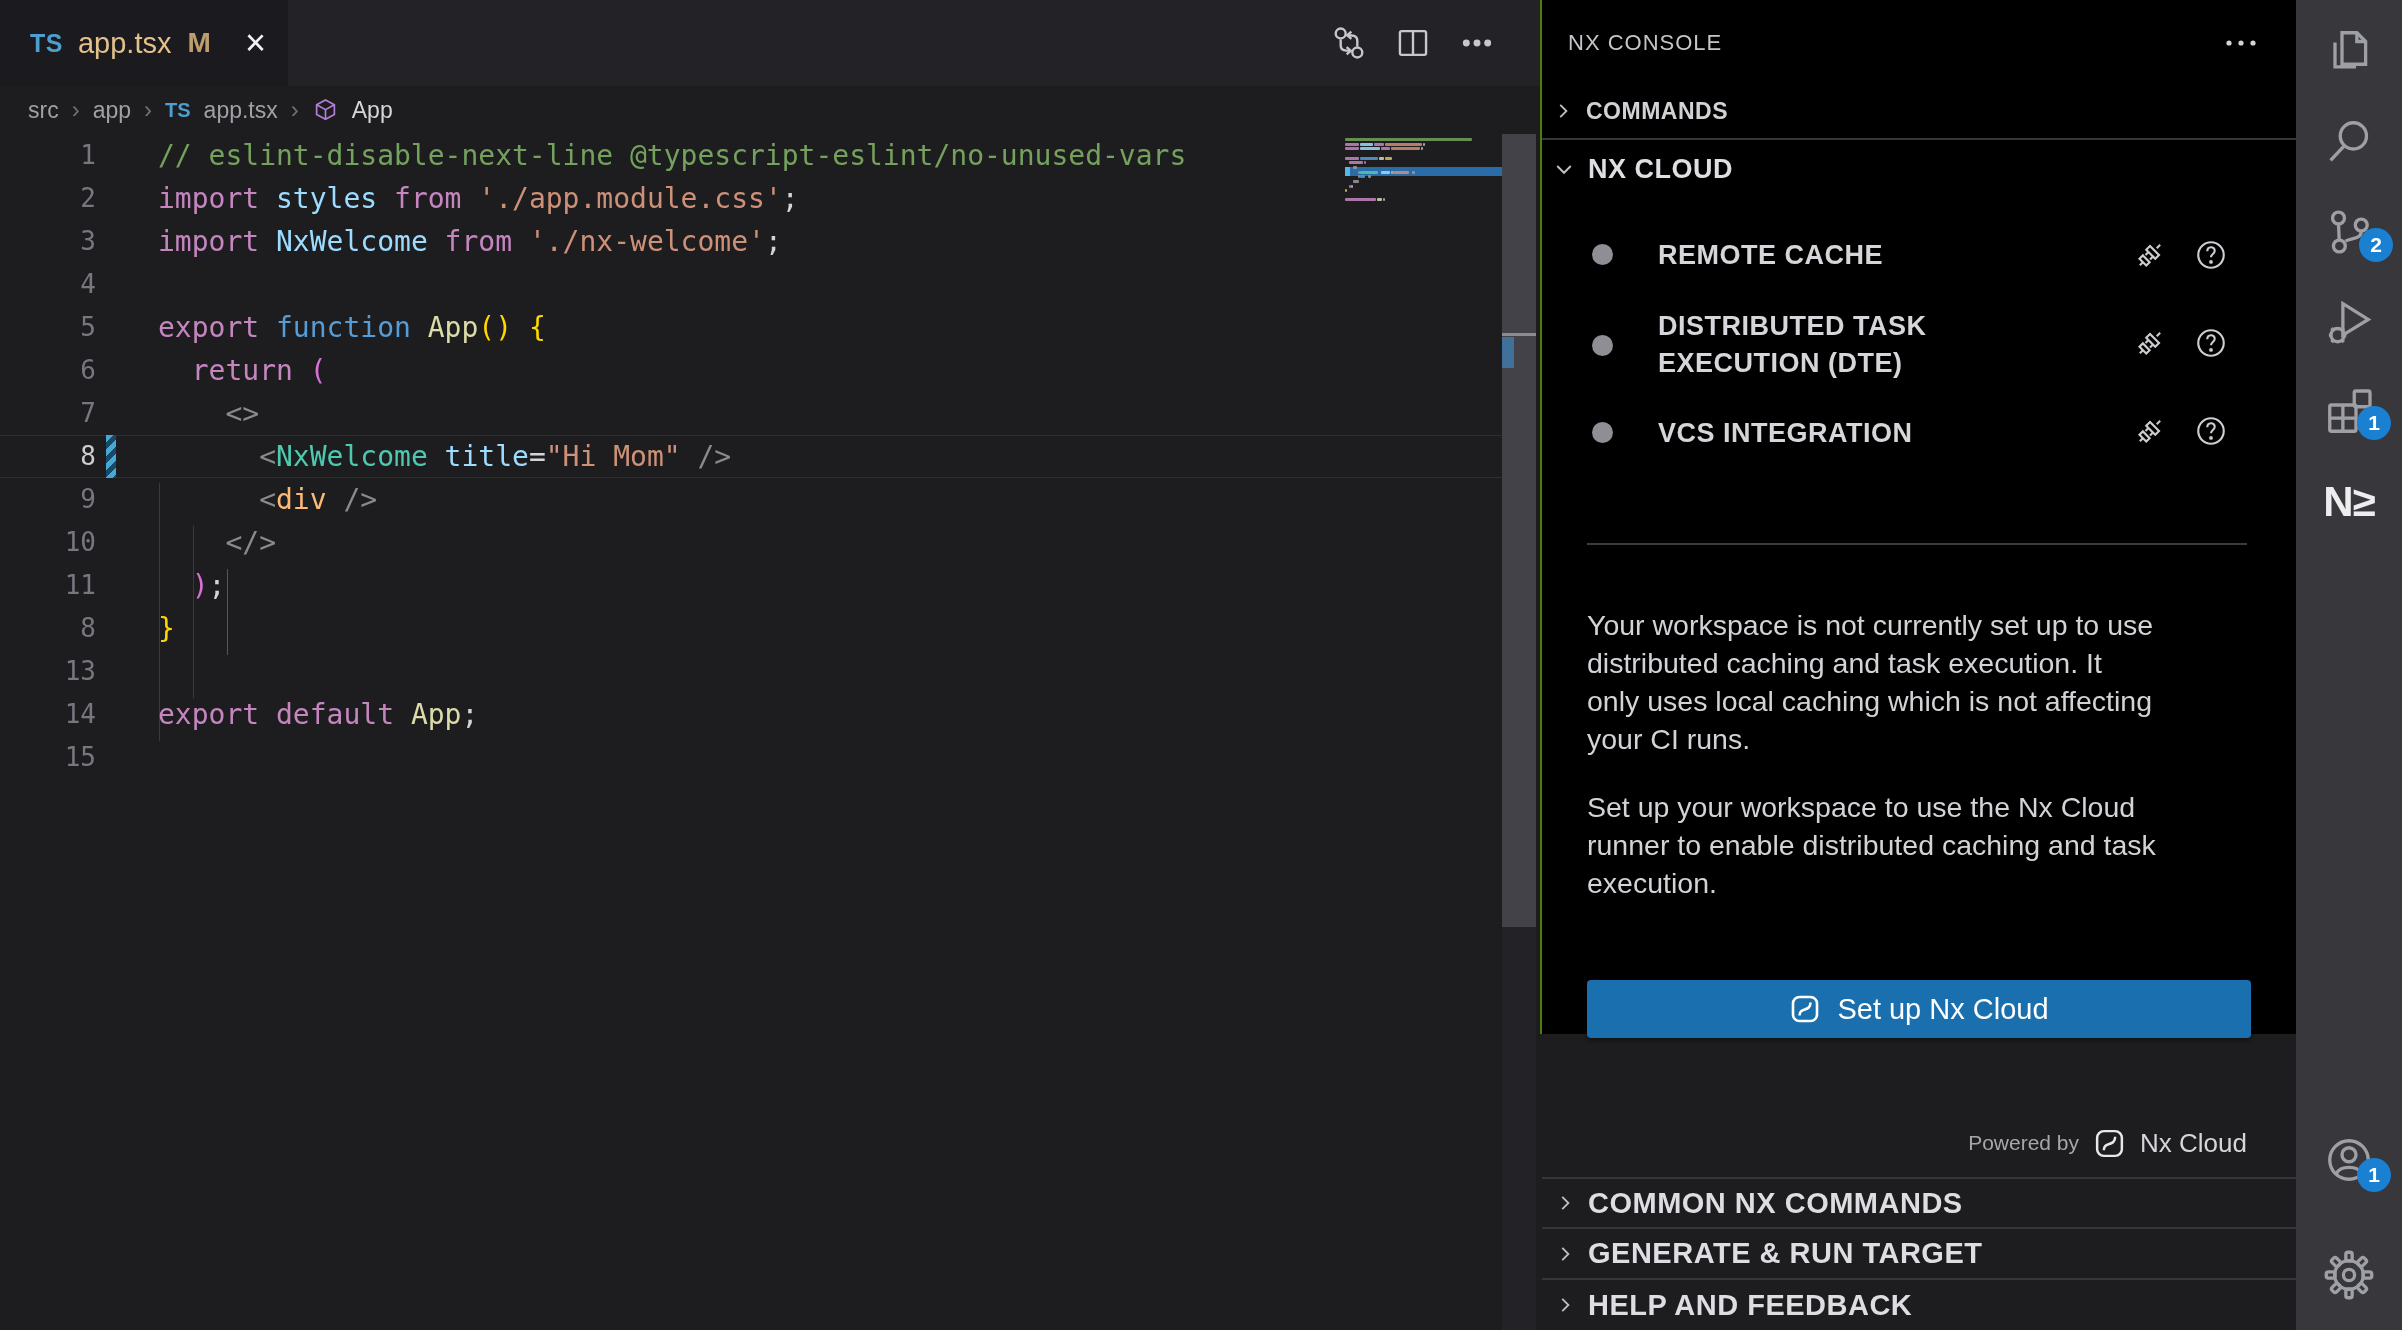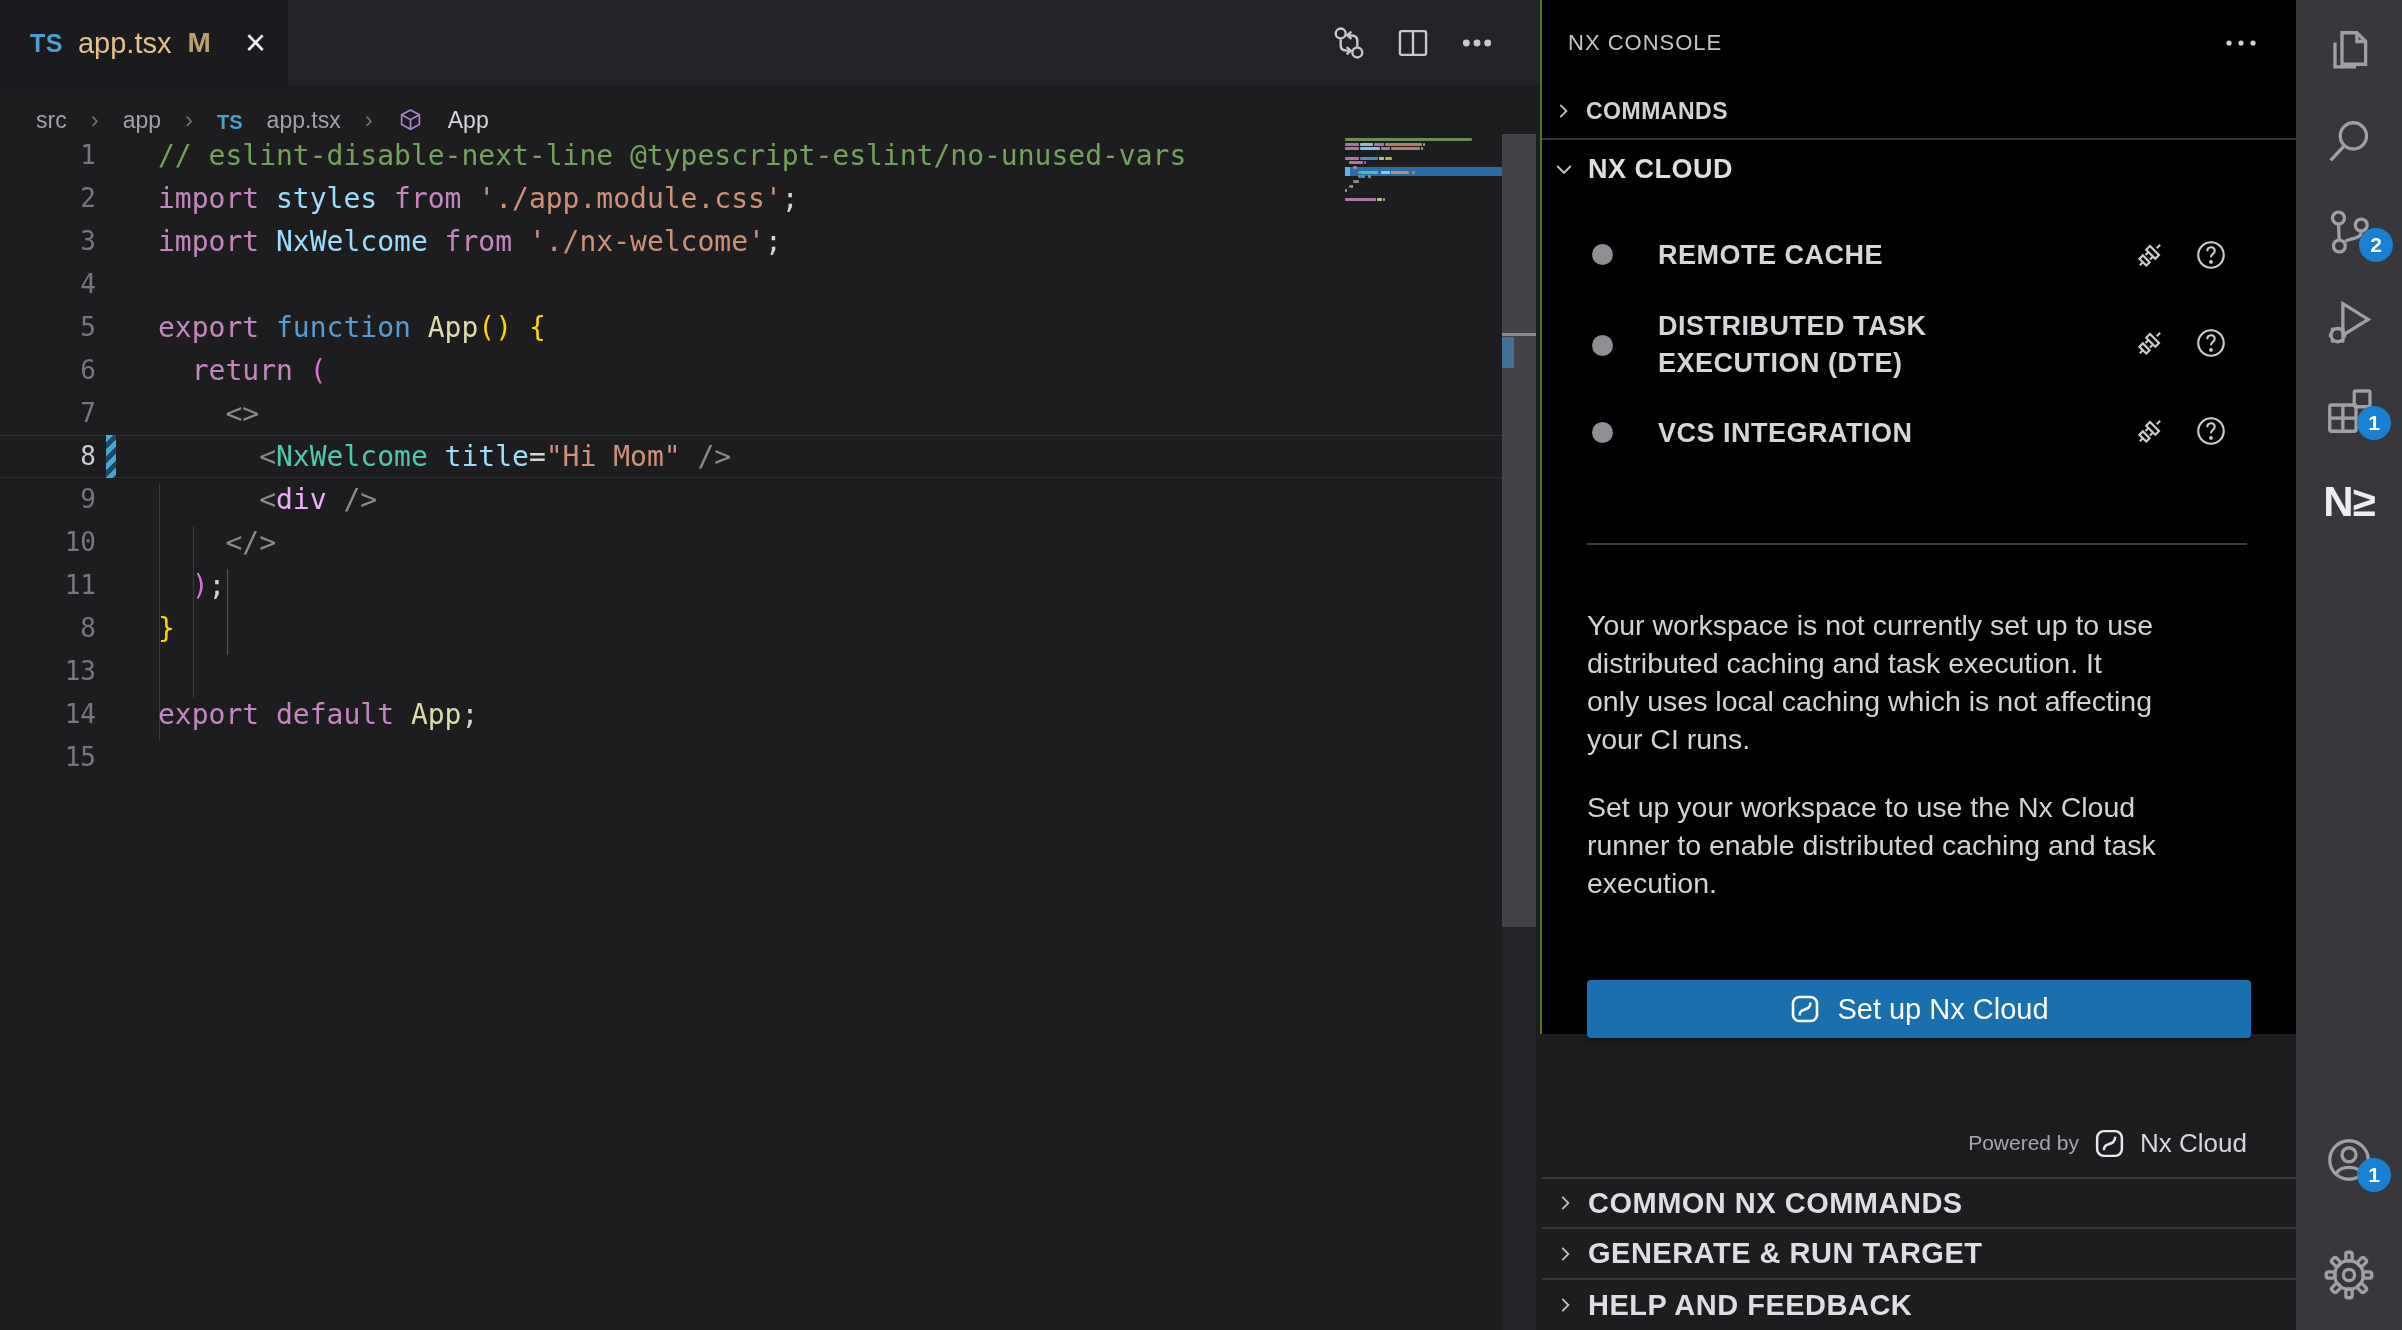--- a/index.html
+++ b/index.html
@@ -17,38 +17,38 @@
   .tab { position:absolute; left:0; top:0; width:288px; height:86px; background:#1b1b1f;
          display:flex; align-items:center; padding:0 22px 0 30px; }
   .tab-ts { color:#4d9fd0; font-weight:700; font-size:25px; letter-spacing:0.5px; }
   .tab-file { color:#e4c08a; font-size:29px; margin-left:15px; }
   .tab-mod { color:#bd9e6d; font-size:28px; font-weight:600; margin-left:16px; }
   .tab-close { color:#f2f2f2; font-size:36px; line-height:36px; margin-left:auto; cursor:pointer; }
   .editor-actions { position:absolute; left:1330px; top:0; height:86px; display:flex; align-items:center; gap:26px; color:#c8c8cc; }
   .editor-actions svg { stroke:#c8c8cc; }
 
   .breadcrumb { position:absolute; left:0; top:86px; width:1502px; height:48px;
-    display:flex; align-items:flex-end; padding-left:36px; gap:24px;
+    display:flex; align-items:center; padding-left:28px; gap:13px;
     font-size:23px; color:#a0a0a6; background:#1d1d20; }
   .bc-sep { color:#707076; font-size:24px; }
   .bc-ts { color:#4d9fd0; font-weight:700; font-size:20px; }
   .bc-last { color:#d6d6da; }
 
   
   .code-region { position:absolute; left:0; top:134px; width:1502px; height:1196px; }
   .gutter { position:absolute; left:0; top:0; width:96px; }
   .gutter .ln { height:43px; line-height:43px; text-align:right;
     font-family:"DejaVu Sans Mono", monospace; font-size:26px; color:#777780; }
   .gutter .ln.active { color:#cdcdd1; }
   .code-lines { position:absolute; left:158px; top:0; }
   .code-line { height:43px; line-height:43px; white-space:pre;
     font-family:"DejaVu Sans Mono", monospace; font-size:28px; color:#d4d4d4; }
   .tk-c{color:#74a25c} .tk-k{color:#c586c0} .tk-kb{color:#569cd6} .tk-v{color:#9cdcfe}
   .tk-s{color:#ce9178} .tk-f{color:#dcdcaa} .tk-b1{color:#ffd700} .tk-b2{color:#da70d6}
-  .tk-p{color:#d4d4d4} .tk-comp{color:#4ec9b0} .tk-tag{color:#f0abfc} .tk-a{color:#8a8a8a}
+  .tk-p{color:#d4d4d4} .tk-comp{color:#4ec9b0} .tk-tag{color:#fdba74} .tk-a{color:#8a8a8a}
   .indent-guide { position:absolute; width:1px; background:#39393e; }
   .indent-guide.active { background:#55555c; }
   .current-line { position:absolute; left:0; top:301px; width:1502px; height:43px;
     border-top:1px solid rgba(255,255,255,0.08); border-bottom:1px solid rgba(255,255,255,0.08); }
   .gutter-mod-bar { position:absolute; left:106px; top:301px; width:10px; height:43px;
     background:repeating-linear-gradient(135deg,#45a9d6 0 5px,#17496a 5px 10px); }
 
   
   .minimap { position:absolute; left:1345px; top:137px; width:157px; height:220px; }
   .mm-band { position:absolute; left:0; width:157px; height:9px; background:#2a6ca8; }

